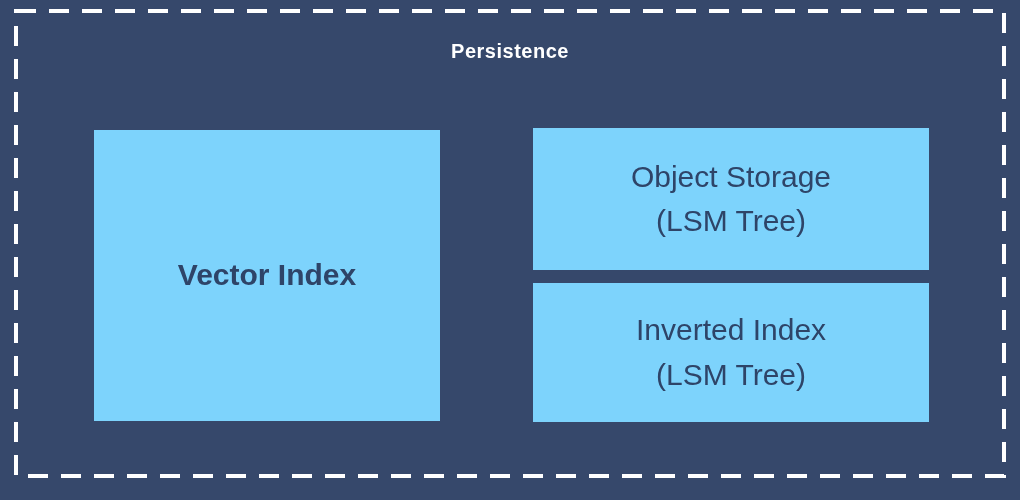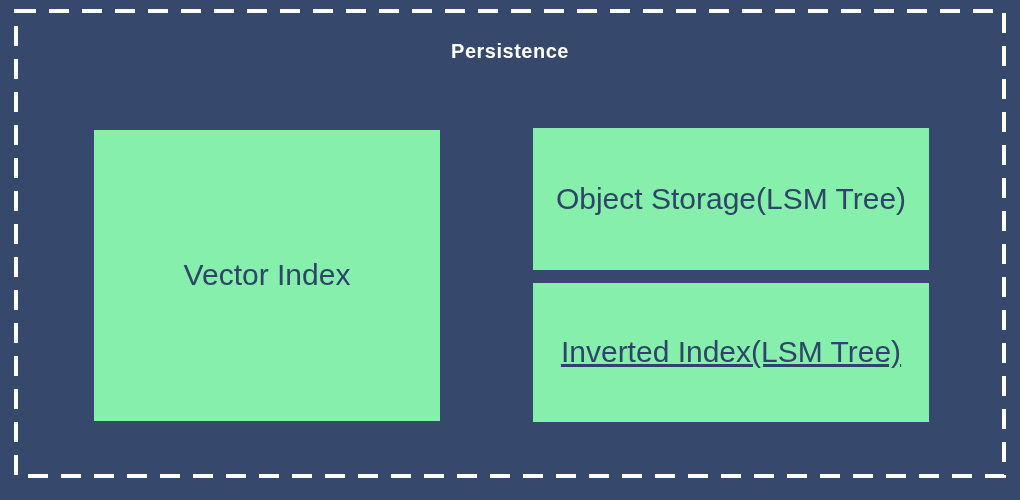--- a/index.html
+++ b/index.html
@@ -29,48 +29,48 @@
     top: 40px;
     width: 1020px;
     text-align: center;
     color: #FFFFFF;
     font-size: 20px;
     font-weight: bold;
     letter-spacing: 0.5px;
   }
   .node {
     position: absolute;
-    background: #86efac;
+    background: #7dd3fc;
     display: flex;
-    flex-direction: row;
+    flex-direction: column;
     align-items: center;
     justify-content: center;
     color: #2E4468;
     font-size: 30px;
     line-height: 1.47;
     text-align: center;
   }
   #box-vector-index {
     left: 94px;
     top: 130px;
     width: 346px;
     height: 291px;
+    font-weight: bold;
   }
   #box-object-storage {
     left: 533px;
     top: 128px;
     width: 396px;
     height: 142px;
   }
   #box-inverted-index {
     left: 533px;
     top: 283px;
     width: 396px;
     height: 139px;
-    text-decoration: underline;
   }
 </style>
 </head>
 <body>
 
 <div id="stage">
 
   <svg id="dashed-border-svg" viewBox="0 0 1020 500" xmlns="http://www.w3.org/2000/svg">
     <rect x="16" y="11" width="988" height="465" fill="none" stroke="#FFFFFF" stroke-width="4" stroke-dasharray="20 13"></rect>
   </svg>

